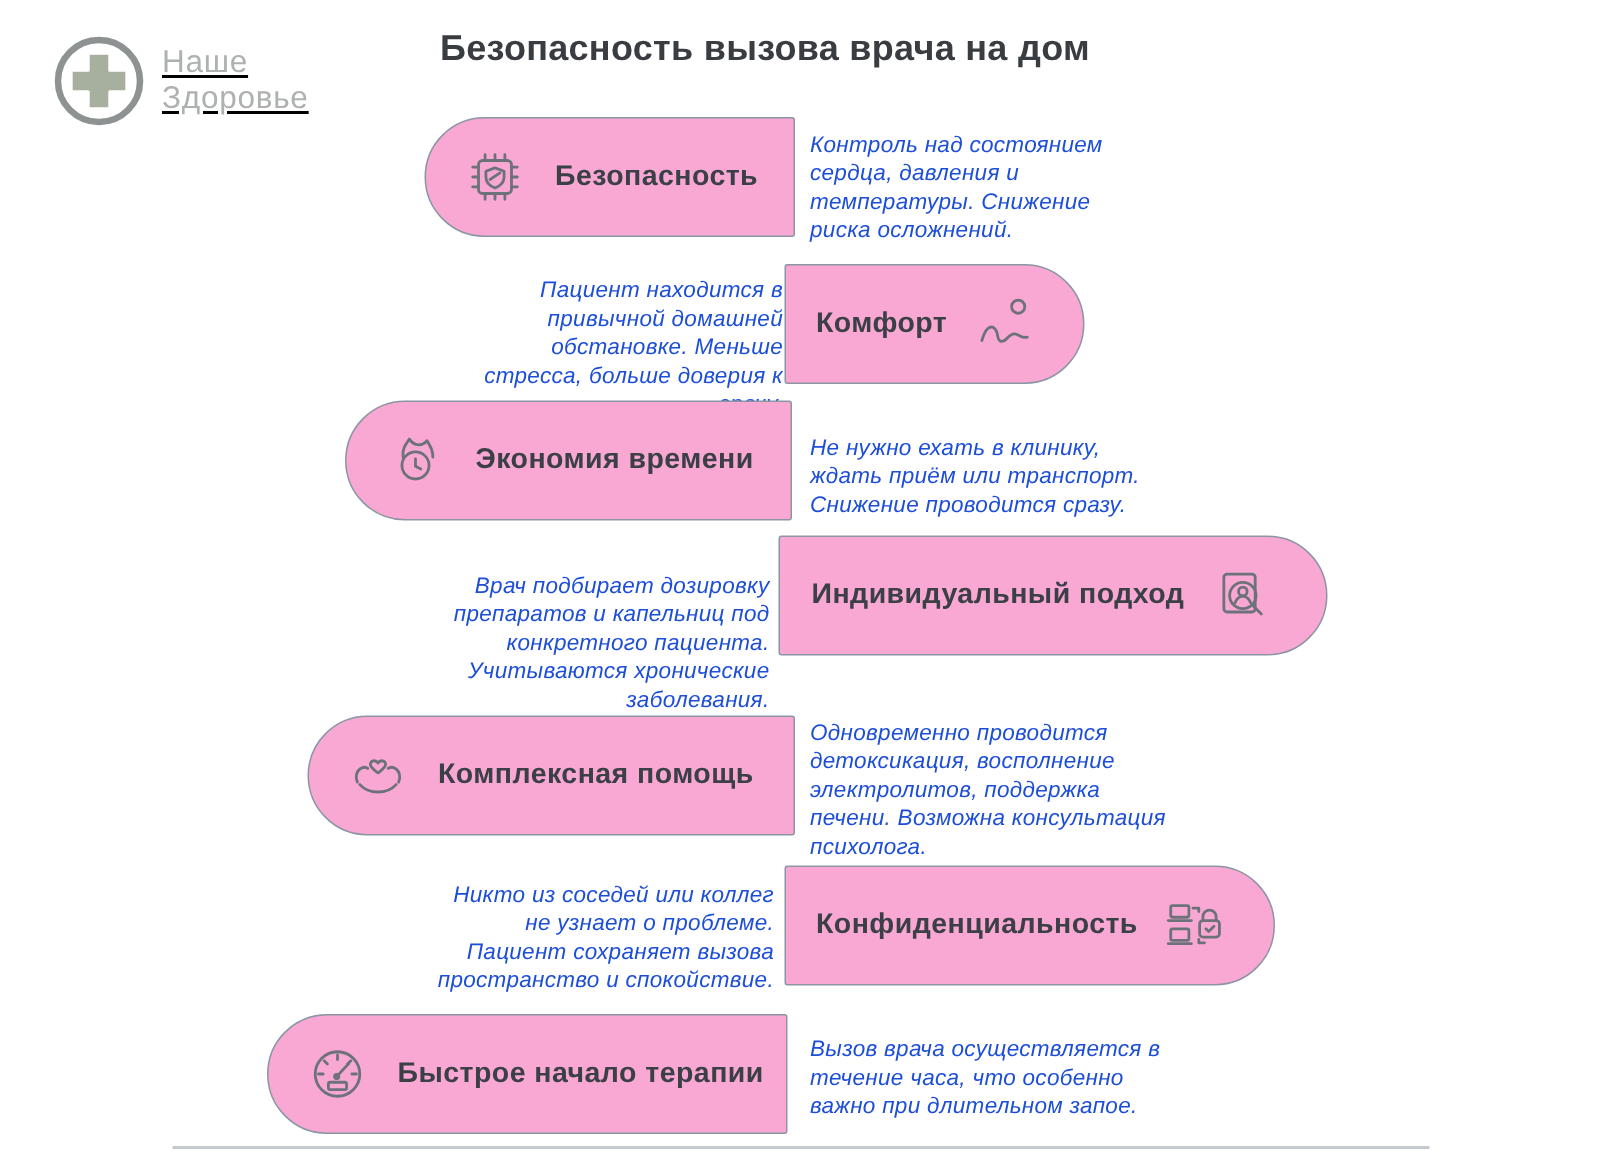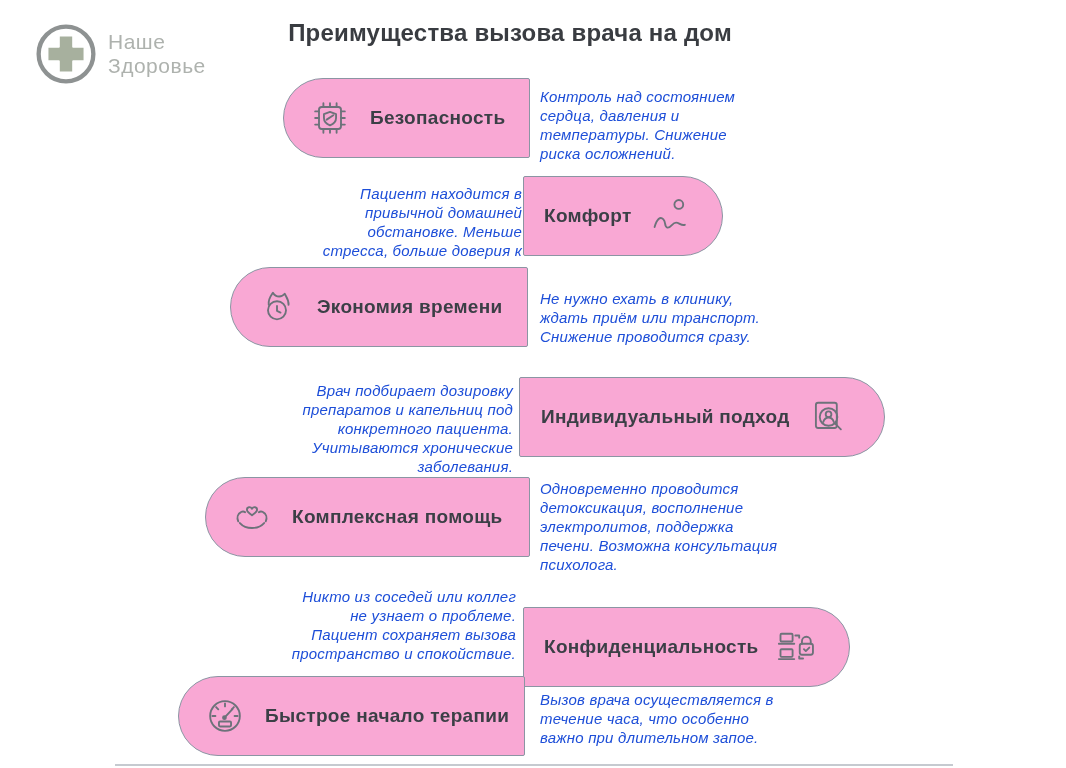--- a/index.html
+++ b/index.html
@@ -3,21 +3,21 @@
 <meta charset="utf-8">
 <style>
   * { margin:0; padding:0; box-sizing:border-box; }
   html,body { background:#ffffff; }
   body { font-family:"Liberation Sans", sans-serif; }
   .page {
     position:relative; width:1066px; height:768px; background:#ffffff;
     overflow:hidden; margin:0 auto;
   }
   
-  .logo { position:absolute; left:34px; top:22px; display:flex; align-items:center; gap:10px; }
+  .logo { position:absolute; left:34px; top:22px; display:flex; align-items:center; gap:10px;text-decoration:underline; }
   .logo-text { color:#aeb2ae; font-size:21px; line-height:24px; letter-spacing:.5px; }
   
   .page-title {
     position:absolute; left:0; top:19px; width:1020px; text-align:center;
     font-size:24px; font-weight:bold; color:#393c41; letter-spacing:.2px;
   }
   
   .card {
     position:absolute; height:80px; background:#f9a8d4;
     border:1.4px solid #8b95a3; display:flex; align-items:center;
@@ -46,21 +46,21 @@
         <circle cx="31" cy="31" r="26.5" stroke="#8e9292" stroke-width="4.2" fill="none"></circle>
         <path d="M24 13h14v11h11v14H38v11H24V38H13V24h11z" fill="#a7b09e" stroke="#ffffff" stroke-width="2"></path>
       </svg>
     </span>
     <div class="logo-text">
       <div>Наше</div>
       <div>Здоровье</div>
     </div>
   </div>
 
-  <h1 class="page-title">Преимущества вызова врача на дом</h1>
+  <h1 class="page-title">Безопасность вызова врача на дом</h1>
 
   <div class="card round-left" style="left:283px; top:78px; width:247px;">
     <span class="icon">
       <svg width="44" height="44" viewBox="0 0 40 40">
         <rect x="10" y="10" width="20" height="20" rx="2.5"></rect>
         <path d="M20 14.5l5.5 2v3.5c0 3.4-2.3 5.4-5.5 6.7-3.2-1.3-5.5-3.3-5.5-6.7v-3.5z"></path>
         <path d="M17 21.5l6-4"></path>
         <path d="M14 10V6.5M20 10V6.5M26 10V6.5M14 33.5V30M20 33.5V30M26 33.5V30M10 14H6.5M10 20H6.5M10 26H6.5M30 14h3.5M30 20h3.5M30 26h3.5"></path>
       </svg>
     </span>
@@ -85,21 +85,21 @@
         <path d="M12.5 18c-.8-5 1.7-8 3.8-11 1.5 2.5 3.4 3.5 5.7 3.5 2 0 3.6-.7 5-2.5 1.6 3 3.8 5.5 3.5 10"></path>
         <circle cx="20" cy="23" r="8.2"></circle>
         <path d="M20 19v4.5l3.2 1.6"></path>
       </svg>
     </span>
     <span class="card-title">Экономия времени</span>
   </div>
   <div class="desc" style="left:540px; top:289px; width:232px;">Не нужно ехать в клинику, ждать приём или транспорт. Снижение проводится сразу.</div>
 
   <div class="desc align-right" style="left:293px; top:381px; width:220px;">Врач подбирает дозировку препаратов и капельниц под конкретного пациента. Учитываются хронические заболевания.</div>
-  <div class="card round-right" style="left:519px; top:377px; width:366px;padding-left:21px;">
+  <div class="card round-right" style="left:519px; top:357px; width:366px;padding-left:21px;">
     <span class="card-title">Индивидуальный подход</span>
     <span class="icon">
       <svg width="44" height="44" viewBox="0 0 40 40">
         <rect x="9" y="7" width="19" height="23" rx="2"></rect>
         <circle cx="20.5" cy="20" r="8"></circle>
         <circle cx="20.5" cy="17.5" r="2.6"></circle>
         <path d="M15.7 24.5c1-2.8 2.6-4 4.8-4s3.8 1.2 4.8 4"></path>
         <path d="M26.7 26.2l5 5"></path>
       </svg>
     </span>
@@ -112,21 +112,21 @@
         <path d="M7.5 24c-1.5-3.5-.5-7 2.5-8.5 1.3-.7 2.8-.6 3.8.2"></path>
         <path d="M32.5 24c1.5-3.5.5-7-2.5-8.5-1.3-.7-2.8-.6-3.8.2"></path>
         <path d="M9 25.5c3 3.3 7.5 4.5 11 4.5s8-1.2 11-4.5"></path>
       </svg>
     </span>
     <span class="card-title">Комплексная помощь</span>
   </div>
   <div class="desc" style="left:540px; top:479px; width:238px;">Одновременно проводится детоксикация, восполнение электролитов, поддержка печени. Возможна консультация психолога.</div>
 
   <div class="desc align-right" style="left:286px; top:587px; width:230px;">Никто из соседей или коллег не узнает о проблеме. Пациент сохраняет вызова пространство и спокойствие.</div>
-  <div class="card round-right" style="left:523px; top:577px; width:327px;margin-top:30px;">
+  <div class="card round-right" style="left:523px; top:577px; width:327px;">
     <span class="card-title">Конфиденциальность</span>
     <span class="icon">
       <svg width="44" height="44" viewBox="0 0 40 40">
         <rect x="5" y="8" width="11" height="7" rx="1"></rect>
         <path d="M3.5 17h14"></path>
         <rect x="5" y="22" width="11" height="7" rx="1"></rect>
         <path d="M3.5 31h14"></path>
         <path d="M24.5 17v-2.3a4 4 0 018 0V17"></path>
         <rect x="22.5" y="17" width="12" height="10" rx="2"></rect>
         <path d="M26.3 22l1.7 1.7 3.2-3.2"></path>

